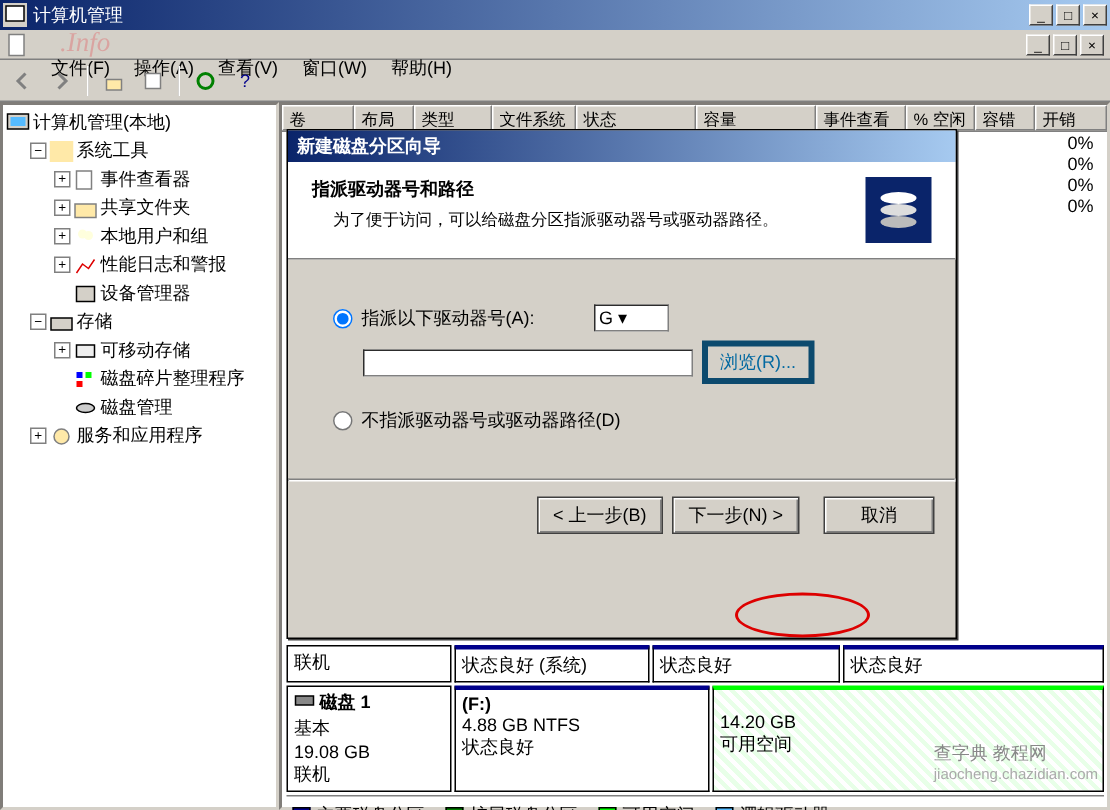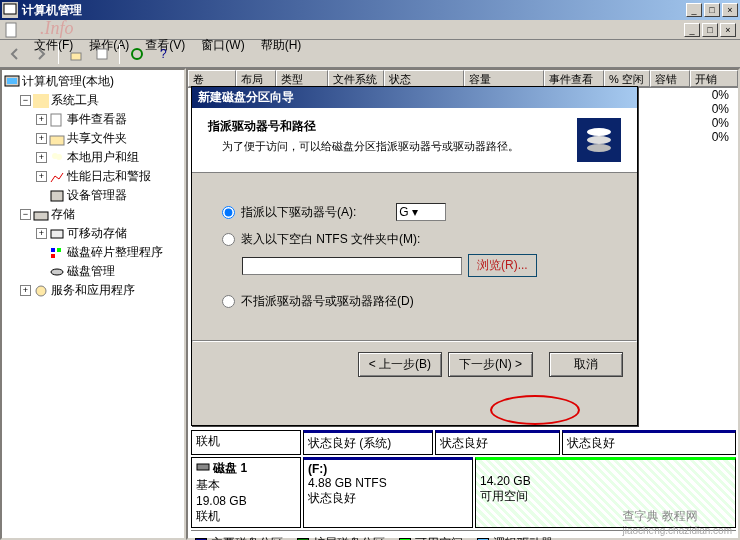--- a/index.html
+++ b/index.html
@@ -1,21 +1,21 @@
 <!DOCTYPE html>
 <html><head>
 <meta charset="utf-8">
 <style>
 * { margin: 0; padding: 0; box-sizing: border-box; font-family: "SimSun", "宋体", sans-serif; font-size: 12px; }
 body { background: #d4d0c8; width: 740px; height: 540px; overflow: hidden; position: relative; }
 
 
 .titlebar { background: linear-gradient(to right, #0a246a, #a6caf0); height: 20px; display: flex; align-items: center; padding: 0 2px; color: #fff; }
 .titlebar .icon { width: 16px; height: 16px; margin-right: 4px; }
-.titlebar .title { flex: 1; font-weight: bold; }
+.titlebar .title { flex: 1; font-weight: normal; }
 .winbtns { display: flex; gap: 2px; }
 .winbtn { width: 16px; height: 14px; background: #d4d0c8; border: 1px solid #fff; border-right-color: #404040; border-bottom-color: #404040; font-size: 9px; text-align: center; line-height: 12px; color: #000; cursor: pointer; }
 
 
 .menubar { background: #d4d0c8; height: 20px; display: flex; align-items: center; padding: 2px 4px; border-bottom: 1px solid #808080; }
 .menubar .micon { width: 16px; height: 16px; margin-right: 6px; }
 .menubar .mitem { padding: 2px 8px; cursor: pointer; margin-top: 32px; }
 
 
 .toolbar { background: #d4d0c8; height: 28px; border-bottom: 1px solid #808080; display: flex; align-items: center; padding: 0 4px; gap: 4px; }
@@ -42,21 +42,21 @@
 .wizard-header { background: #fff; padding: 10px 16px; display: flex; border-bottom: 1px solid #808080; }
 .wizard-header .wh-text { flex: 1; }
 .wizard-header .wh-title { font-weight: bold; margin-bottom: 4px; }
 .wizard-header .wh-sub { padding-left: 14px; font-size: 11px; }
 .wizard-header .wh-icon { width: 44px; height: 44px; background: #0a246a; display: flex; align-items: center; justify-content: center; }
 .wizard-body { padding: 20px 30px; }
 .radio-row { display: flex; align-items: center; margin: 10px 0; }
 .radio-row input[type=radio] { margin-right: 6px; }
 .drive-select { margin-left: 40px; width: 50px; background: #fff; border: 1px inset #808080; padding: 1px 2px; }
 .path-input { width: 220px; border: 1px inset #808080; background: #fff; height: 18px; margin-left: 20px; }
-.browse-btn { padding: 2px 8px; border: 1px solid #0c4a6e; background: #d4d0c8; color: #b91c1c; margin-left: 6px; }
+.browse-btn { padding: 2px 8px; border: 4px solid #0c4a6e; background: #d4d0c8; color: #0369a1; margin-left: 6px; }
 .wizard-sep { border-top: 1px solid #808080; border-bottom: 1px solid #fff; margin: 0; }
 .wizard-buttons { padding: 10px 14px; display: flex; justify-content: flex-end; gap: 6px; }
 .wbtn { padding: 3px 10px; border: 1px solid #404040; background: #d4d0c8; min-width: 74px; cursor: pointer; box-shadow: inset 1px 1px 0 #fff, inset -1px -1px 0 #808080; }
 
 
 .pct-col { position: absolute; right: 5px; top: 88px; font-size: 11px; }
 .pct-col div { padding: 0 6px; }
 
 
 .disk-area { position: absolute; left: 191px; top: 430px; right: 4px; }
@@ -65,21 +65,21 @@
 .vol-box { border: 1px solid #000; padding: 2px 4px; font-size: 11px; }
 .vol-box.primary { border-top: 3px solid #00008b; }
 .vol-box.free { border-top: 3px solid #00ff00; }
 .legend { display: flex; gap: 14px; padding: 4px; border-top: 1px solid #808080; align-items: center; }
 .legend .sw { width: 12px; height: 12px; display: inline-block; margin-right: 4px; border: 1px solid #000; vertical-align: middle; }
 
 
 .highlight-circle { position: absolute; border: 2px solid #d00; border-radius: 50%; width: 90px; height: 30px; left: 490px; top: 395px; pointer-events: none; }
 
 
-.watermark { position: absolute; right: 8px; bottom: 4px; color: #888; font-size: 14px; font-family: "KaiTi", serif; }
+.watermark { position: absolute; right: 8px; bottom: 18px; color: #888; font-size: 14px; font-family: "KaiTi", serif; }
 .watermark small { font-size: 10px; display: block; text-align: right; color: #aaa; }
 .wm2 { position: absolute; left: 40px; top: 18px; color: #d88; font-style: italic; font-size: 18px; font-family: cursive; opacity: 0.6; pointer-events: none; }
 </style>
 </head>
 <body>
 
 <div class="titlebar">
   <svg class="icon" viewBox="0 0 16 16">
       <rect width="16" height="16" fill="#d4d0c8"></rect>
       <rect x="2" y="2" width="12" height="10" fill="#fff" stroke="#000"></rect>
@@ -278,24 +278,20 @@
           <ellipse cx="18" cy="26" rx="12" ry="4" fill="#bbb"></ellipse>
         </svg>
     </div>
   </div>
   <div class="wizard-body">
     <div class="radio-row">
       <input type="radio" name="opt" checked="" style="">
       <label>指派以下驱动器号(A):</label>
       <span class="drive-select"><span>G</span> ▾</span>
     </div>
-    <div class="radio-row">
-      <input type="radio" name="opt" style="">
-      <label>装入以下空白 NTFS 文件夹中(M):</label>
-    </div>
     <div class="radio-row" style="margin-top:-4px;">
       <input class="path-input" type="text" disabled="" style="">
       <button class="browse-btn" disabled="">浏览(R)...</button>
     </div>
     <div class="radio-row" style="margin-top:16px;">
       <input type="radio" name="opt" style="">
       <label>不指派驱动器号或驱动器路径(D)</label>
     </div>
   </div>
   <hr class="wizard-sep">

